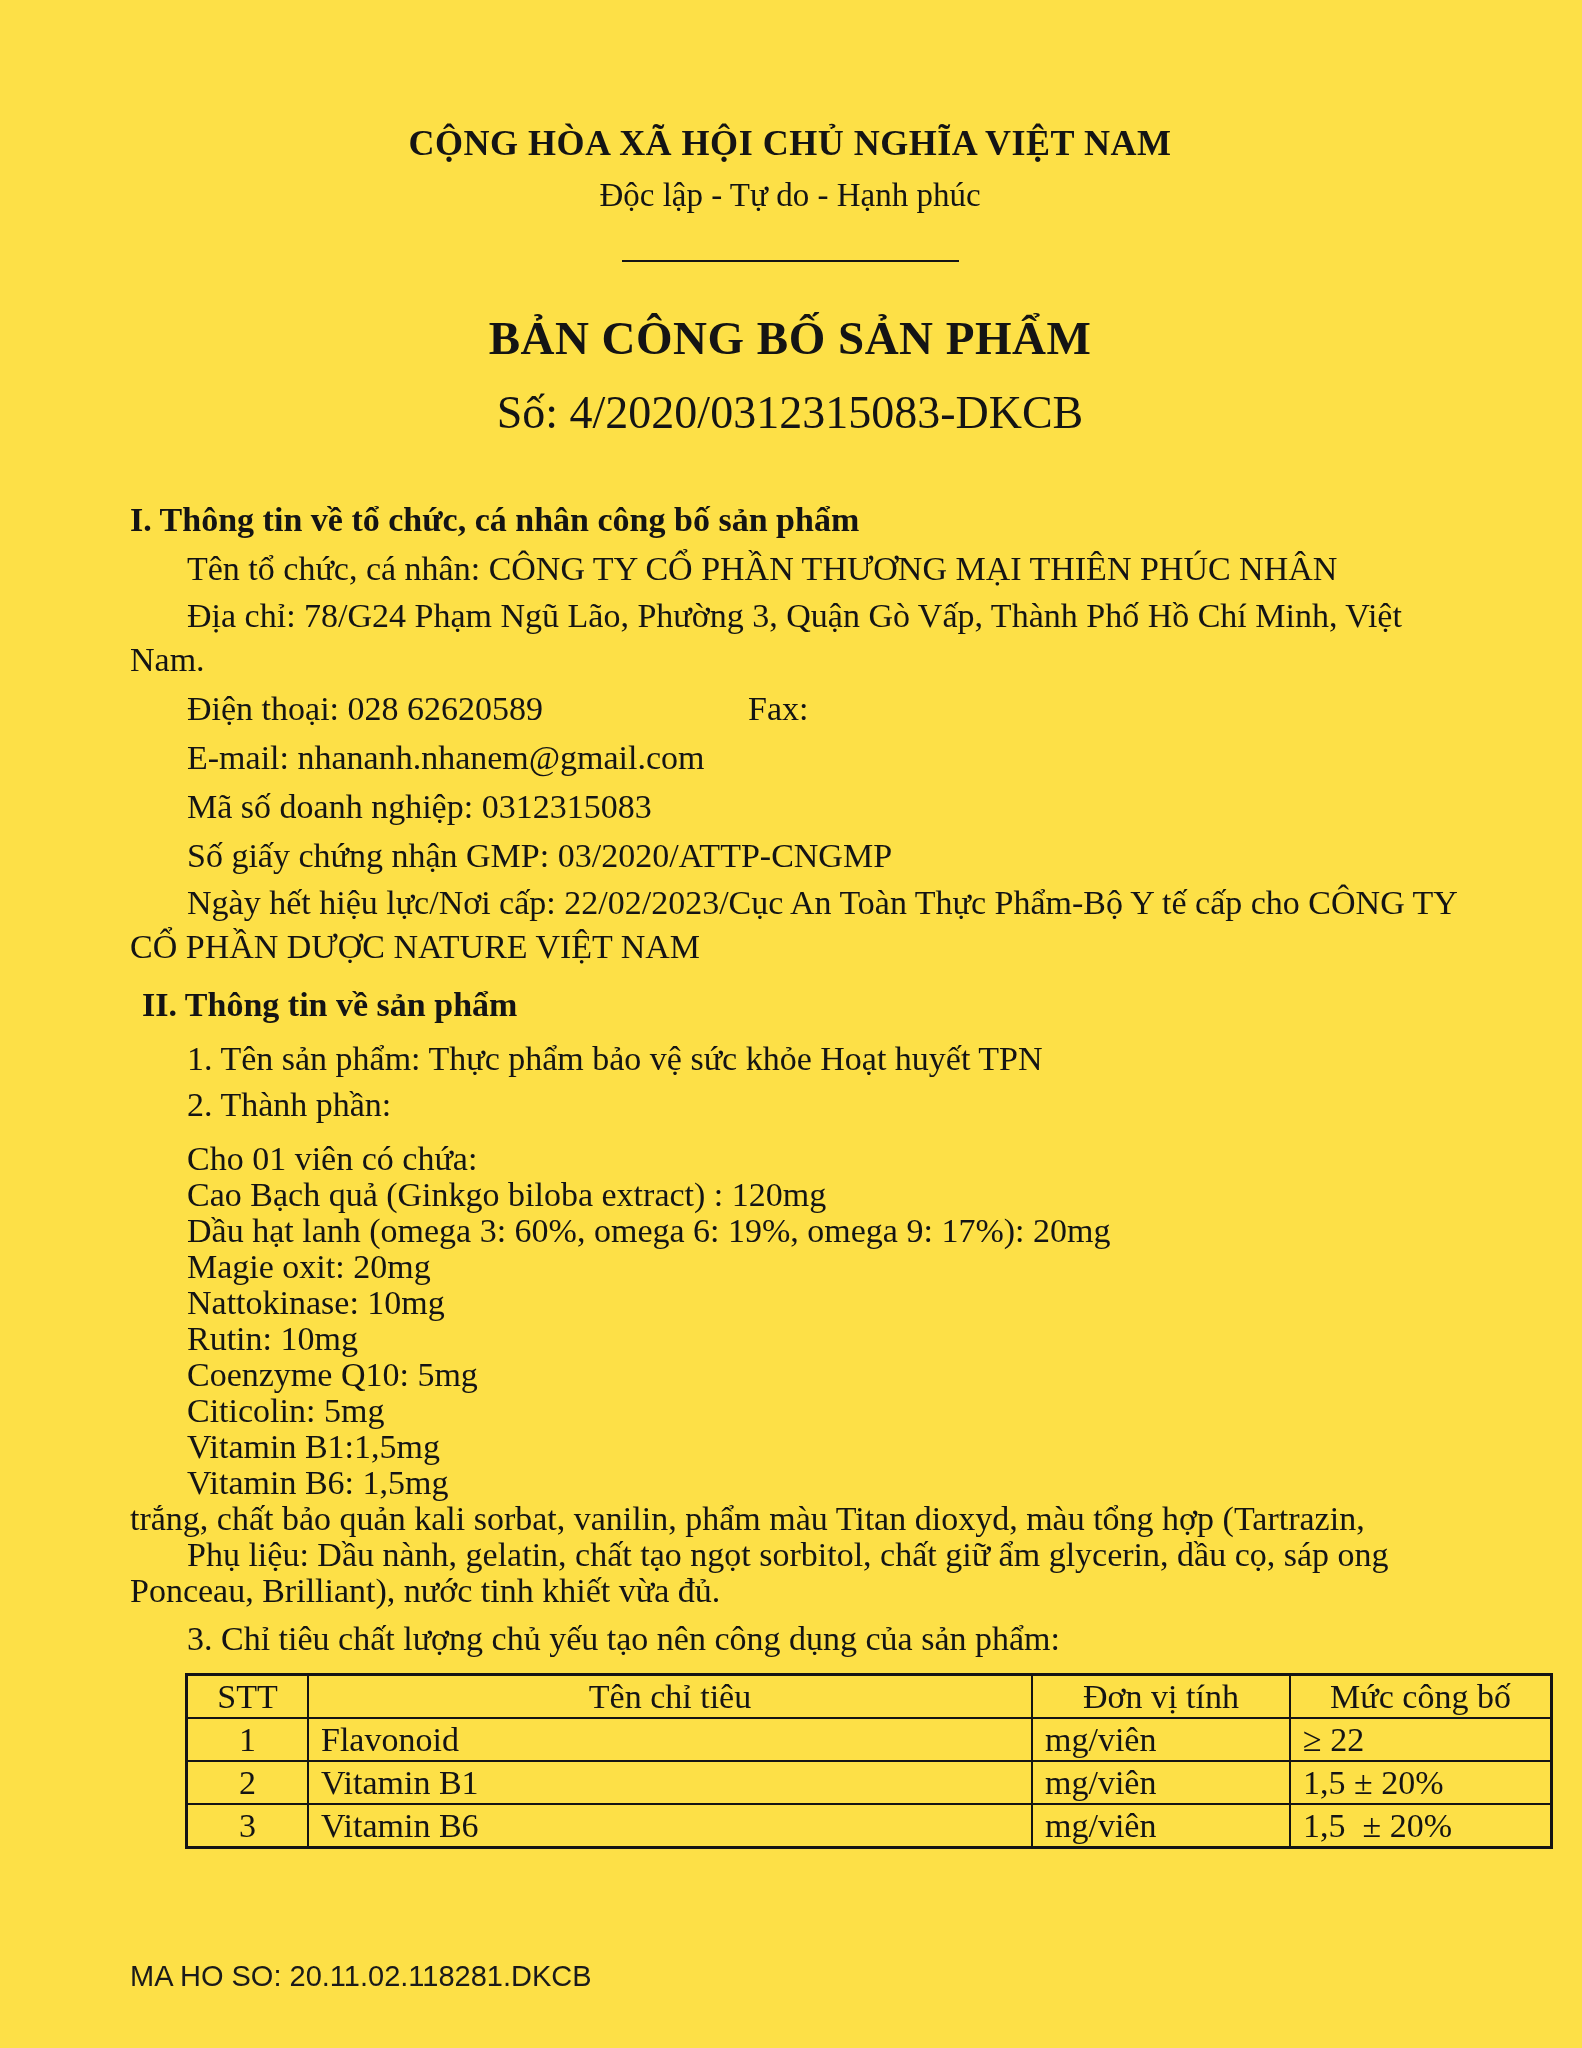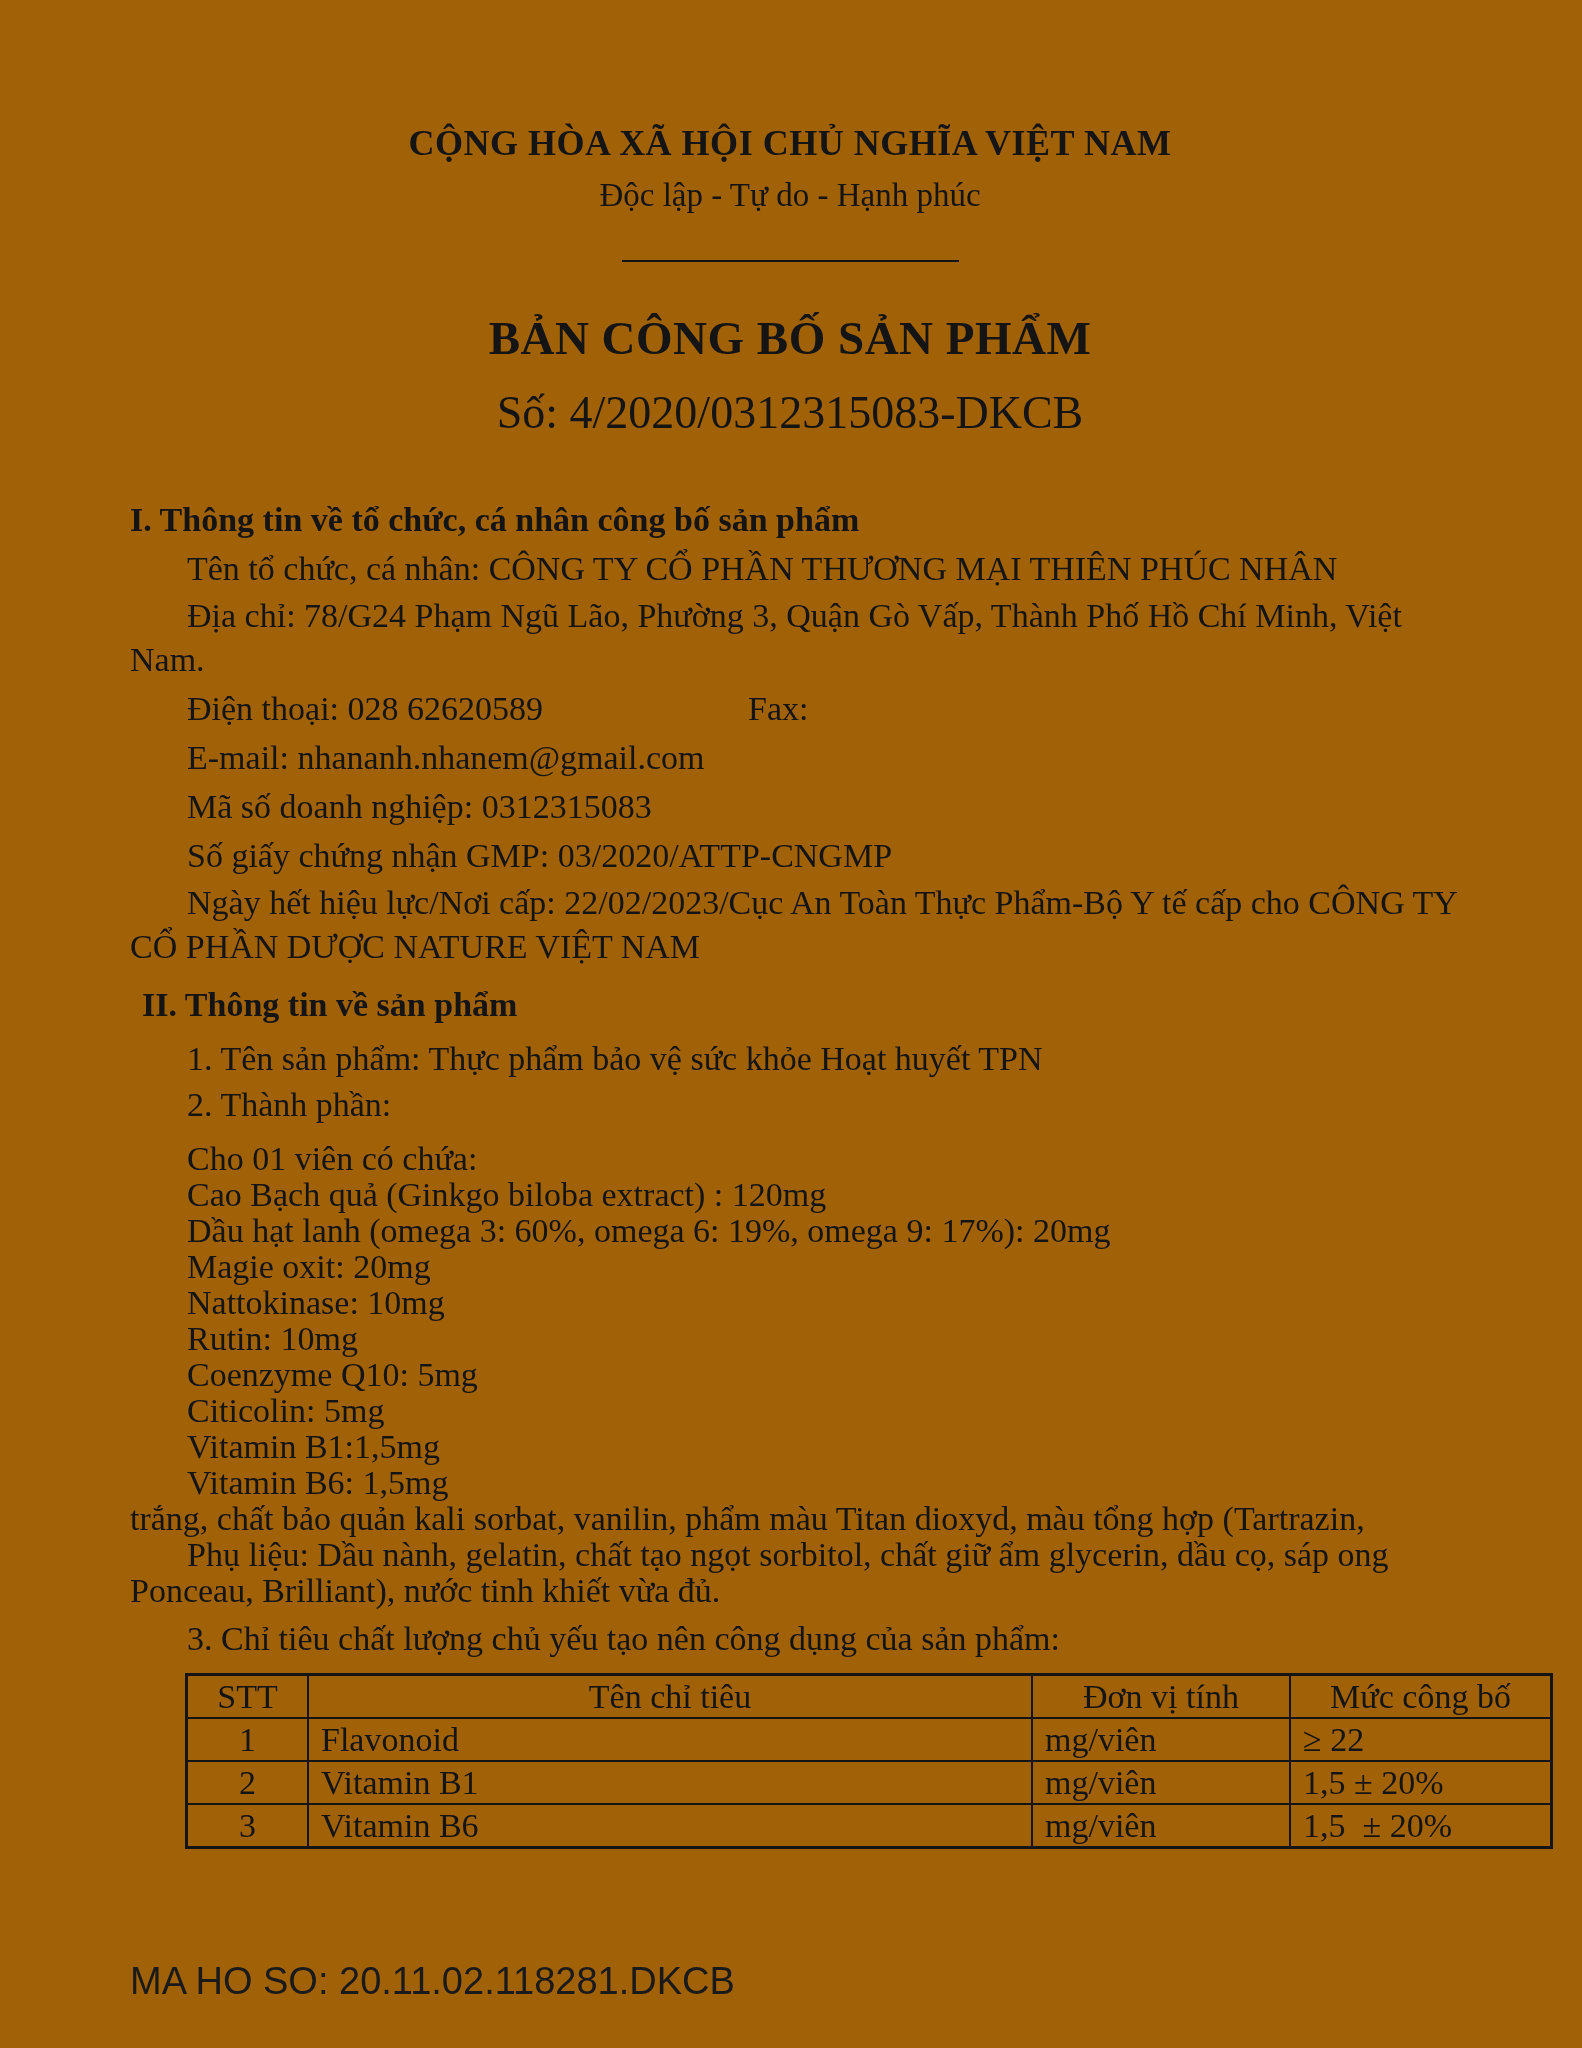--- a/index.html
+++ b/index.html
@@ -1,19 +1,19 @@
 <!DOCTYPE html>
 <html lang="vi"><head>
 <meta charset="utf-8">
 <style>
   html,body{margin:0;padding:0;background:#ffffff;}
   .page{
     position:relative;
     width:1582px;height:2048px;
-    background:#a16207;
+    background:#fde047;
     color:#141414;
     box-sizing:border-box;
     padding:122px 132px 0 130px;
     font-family:"Liberation Serif","DejaVu Serif",serif;
     overflow:hidden;
   }
   .center{text-align:center;}
   .motto1{font-size:36px;font-weight:bold;line-height:43px;letter-spacing:.5px;}
   .motto2{font-size:33px;line-height:40px;margin-top:10px;}
   .motto-rule{width:337px;height:0;border:none;border-top:2px solid #141414;margin:45px auto 0;}
@@ -49,21 +49,21 @@
   }
   th.c-stt{width:95px;text-align:center;padding:0;}
   th.c-name{width:698px;text-align:center;}
   th.c-unit{width:232px;text-align:center;}
   th.c-level{width:235px;text-align:center;}
   td.stt{text-align:center;padding:0;}
   td.name,td.unit,td.level{text-align:left;}
   .footer{
     position:absolute;left:130px;top:1960px;
     font-family:"Liberation Sans","DejaVu Sans",sans-serif;
-    font-size:38px;color:#1a1a1a;
+    font-size:29px;color:#1a1a1a;
   }
 </style>
 </head>
 <body>
 
 <div class="page">
 
   <div class="center motto1">CỘNG HÒA XÃ HỘI CHỦ NGHĨA VIỆT NAM</div>
   <div class="center motto2">Độc lập - Tự do - Hạnh phúc</div>
   <hr class="motto-rule">

